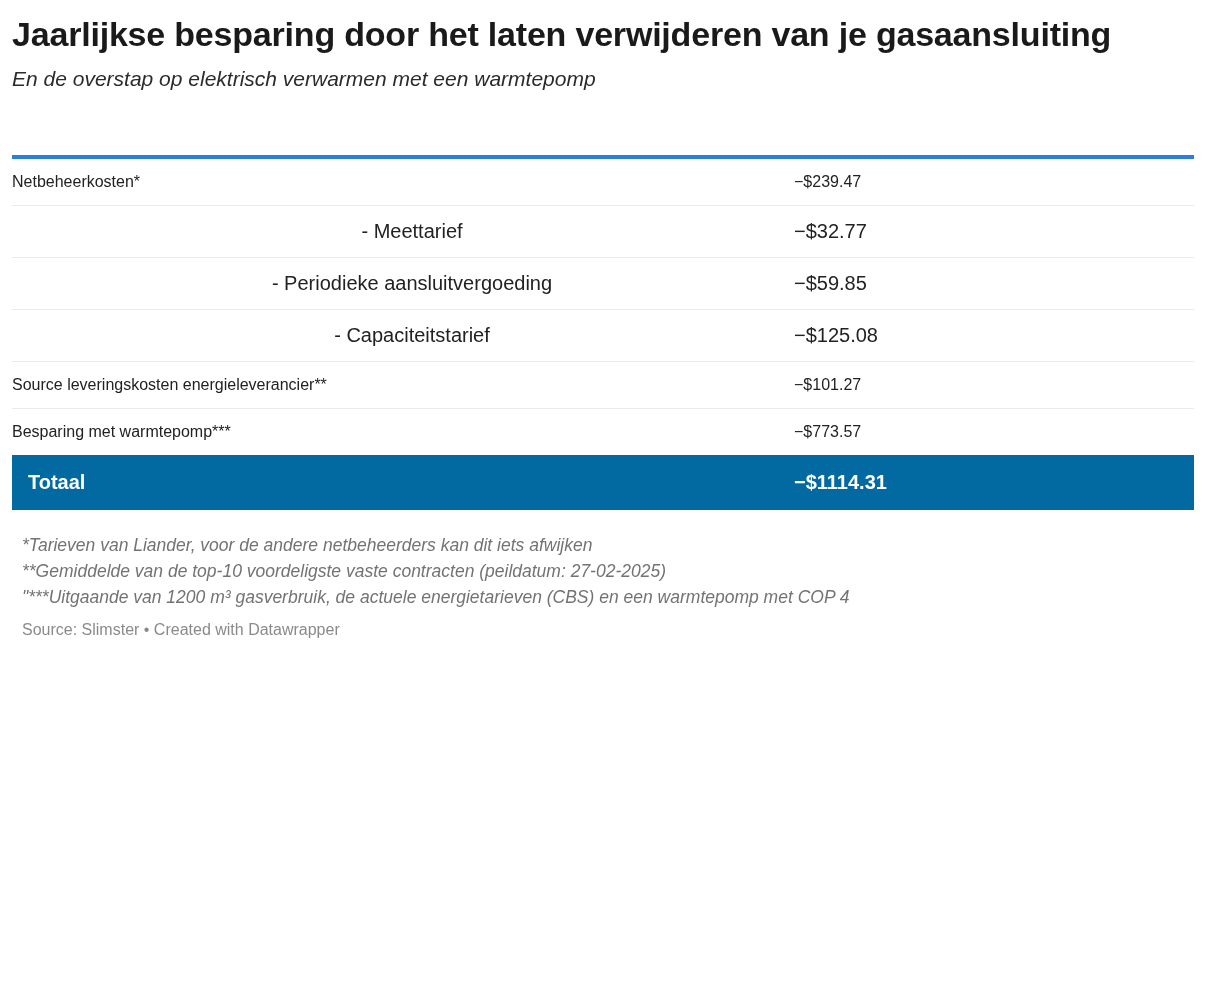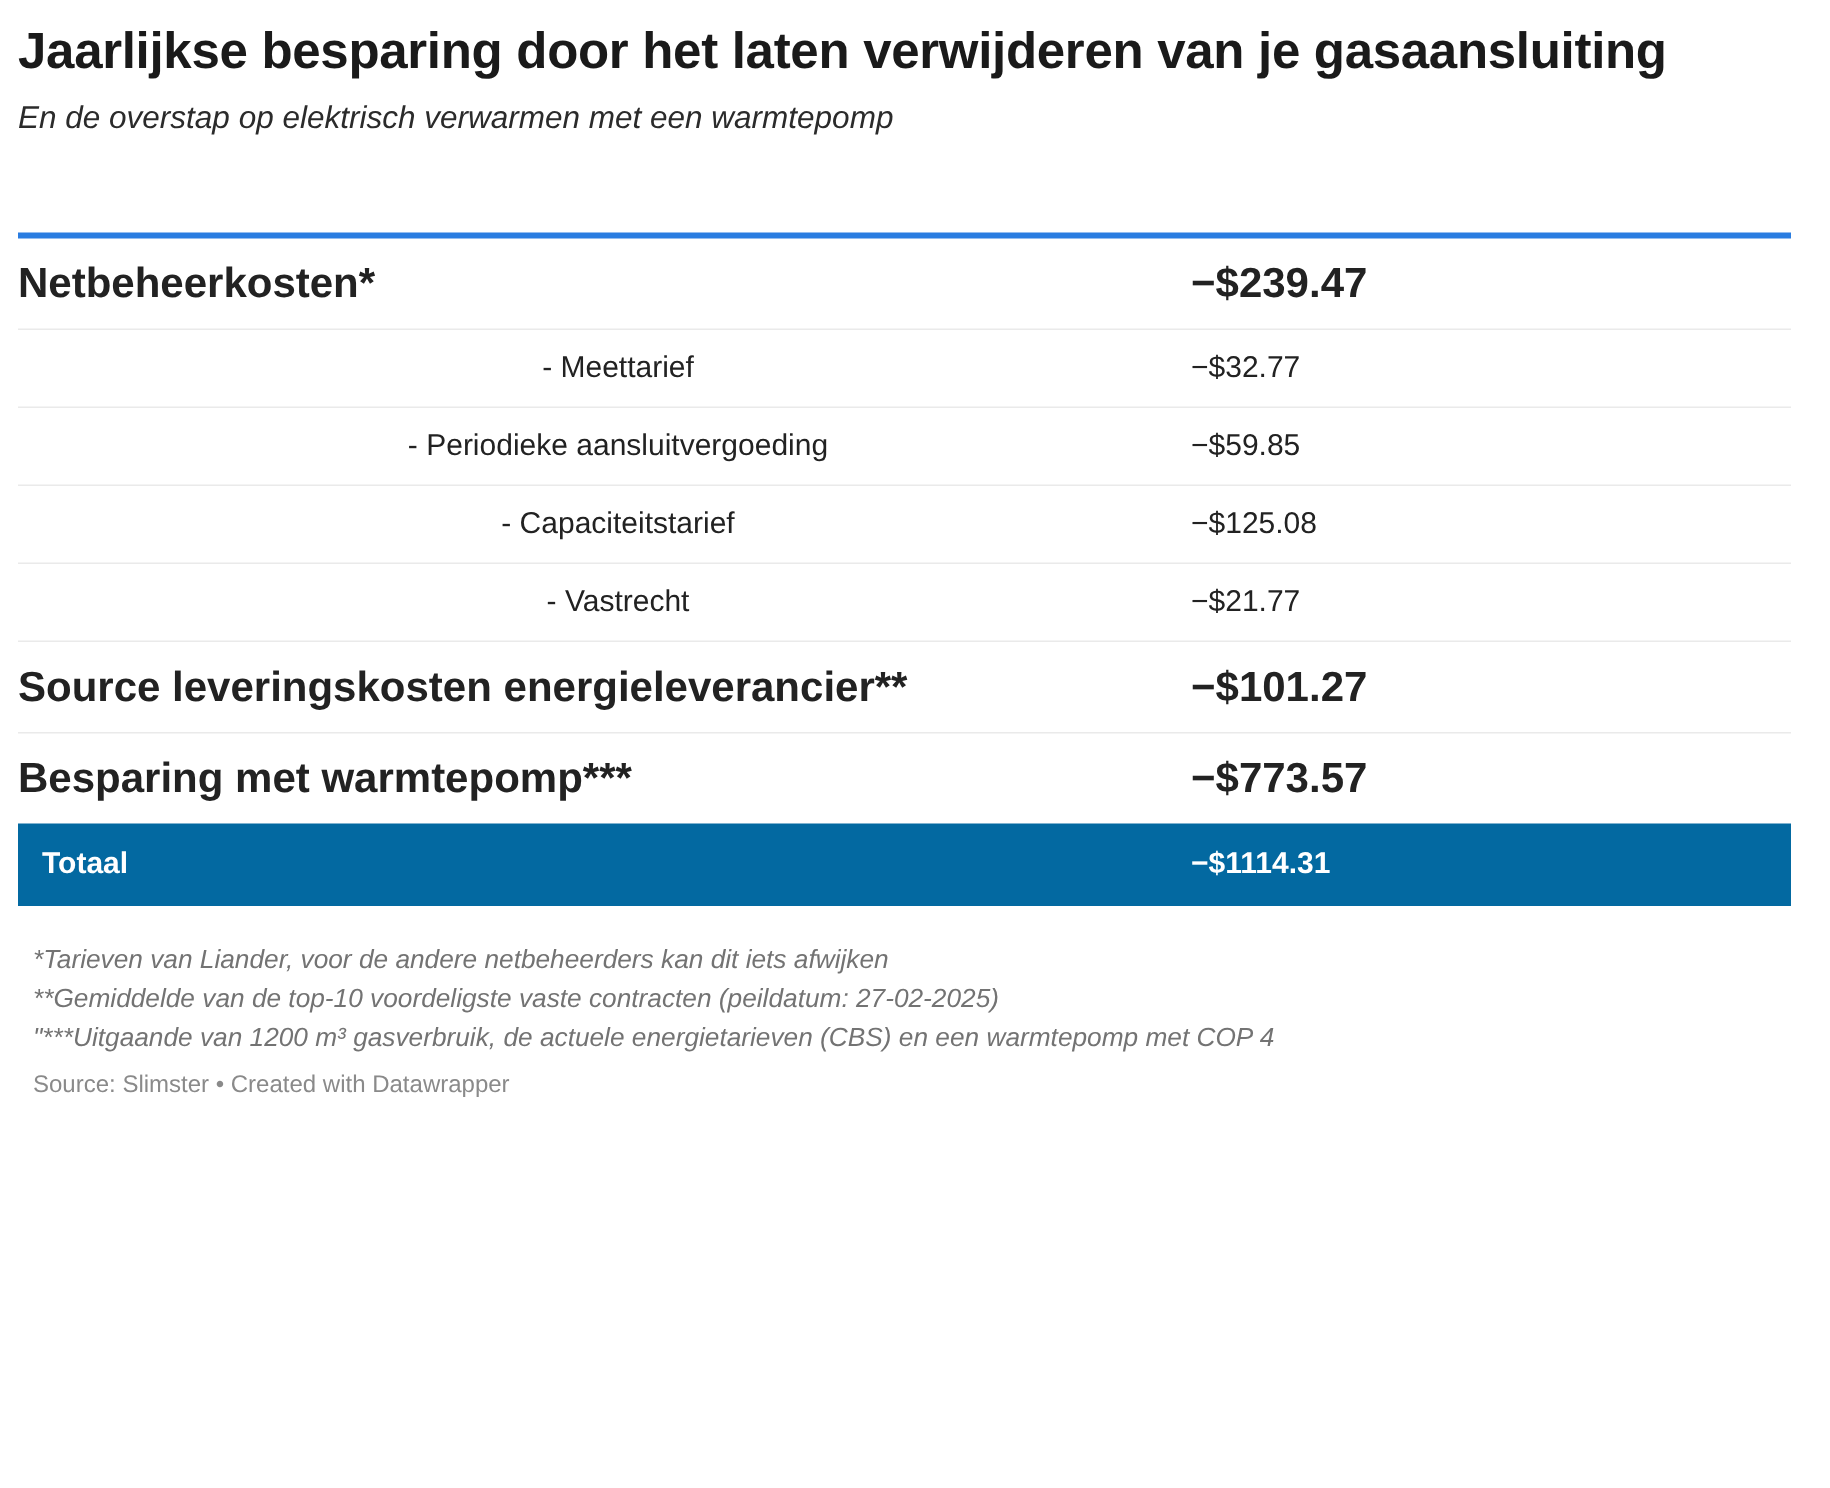--- a/index.html
+++ b/index.html
@@ -60,22 +60,22 @@
   td.label-cell {
     padding-left: 16px;
     color: #222;
   }
   td.value-cell {
     padding-left: 0;
     color: #222;
     width: 400px;
   }
   tr.bold td {
-    font-weight: bold;
-    font-size: 28px;
+    font-weight: normal;
+    font-size: 16px;
   }
   tr.indent td.label-cell {
     padding-left: 18px;
     font-size: 20px;
     text-align: center;
   }
   tr.total td {
     background: #0369a1;
     color: #ffffff;
     font-weight: bold;
@@ -127,24 +127,20 @@
           <td class="value-cell">−$32.77</td>
         </tr>
         <tr class="indent">
           <td class="label-cell">- Periodieke aansluitvergoeding</td>
           <td class="value-cell">−$59.85</td>
         </tr>
         <tr class="indent">
           <td class="label-cell">- Capaciteitstarief</td>
           <td class="value-cell">−$125.08</td>
         </tr>
-        <tr class="indent">
-          <td class="label-cell">- Vastrecht</td>
-          <td class="value-cell">−$21.77</td>
-        </tr>
         <tr class="bold">
           <td class="label-cell">Source leveringskosten energieleverancier**</td>
           <td class="value-cell">−$101.27</td>
         </tr>
         <tr class="bold no-border">
           <td class="label-cell">Besparing met warmtepomp***</td>
           <td class="value-cell">−$773.57</td>
         </tr>
         <tr class="total">
           <td class="label-cell">Totaal</td>

